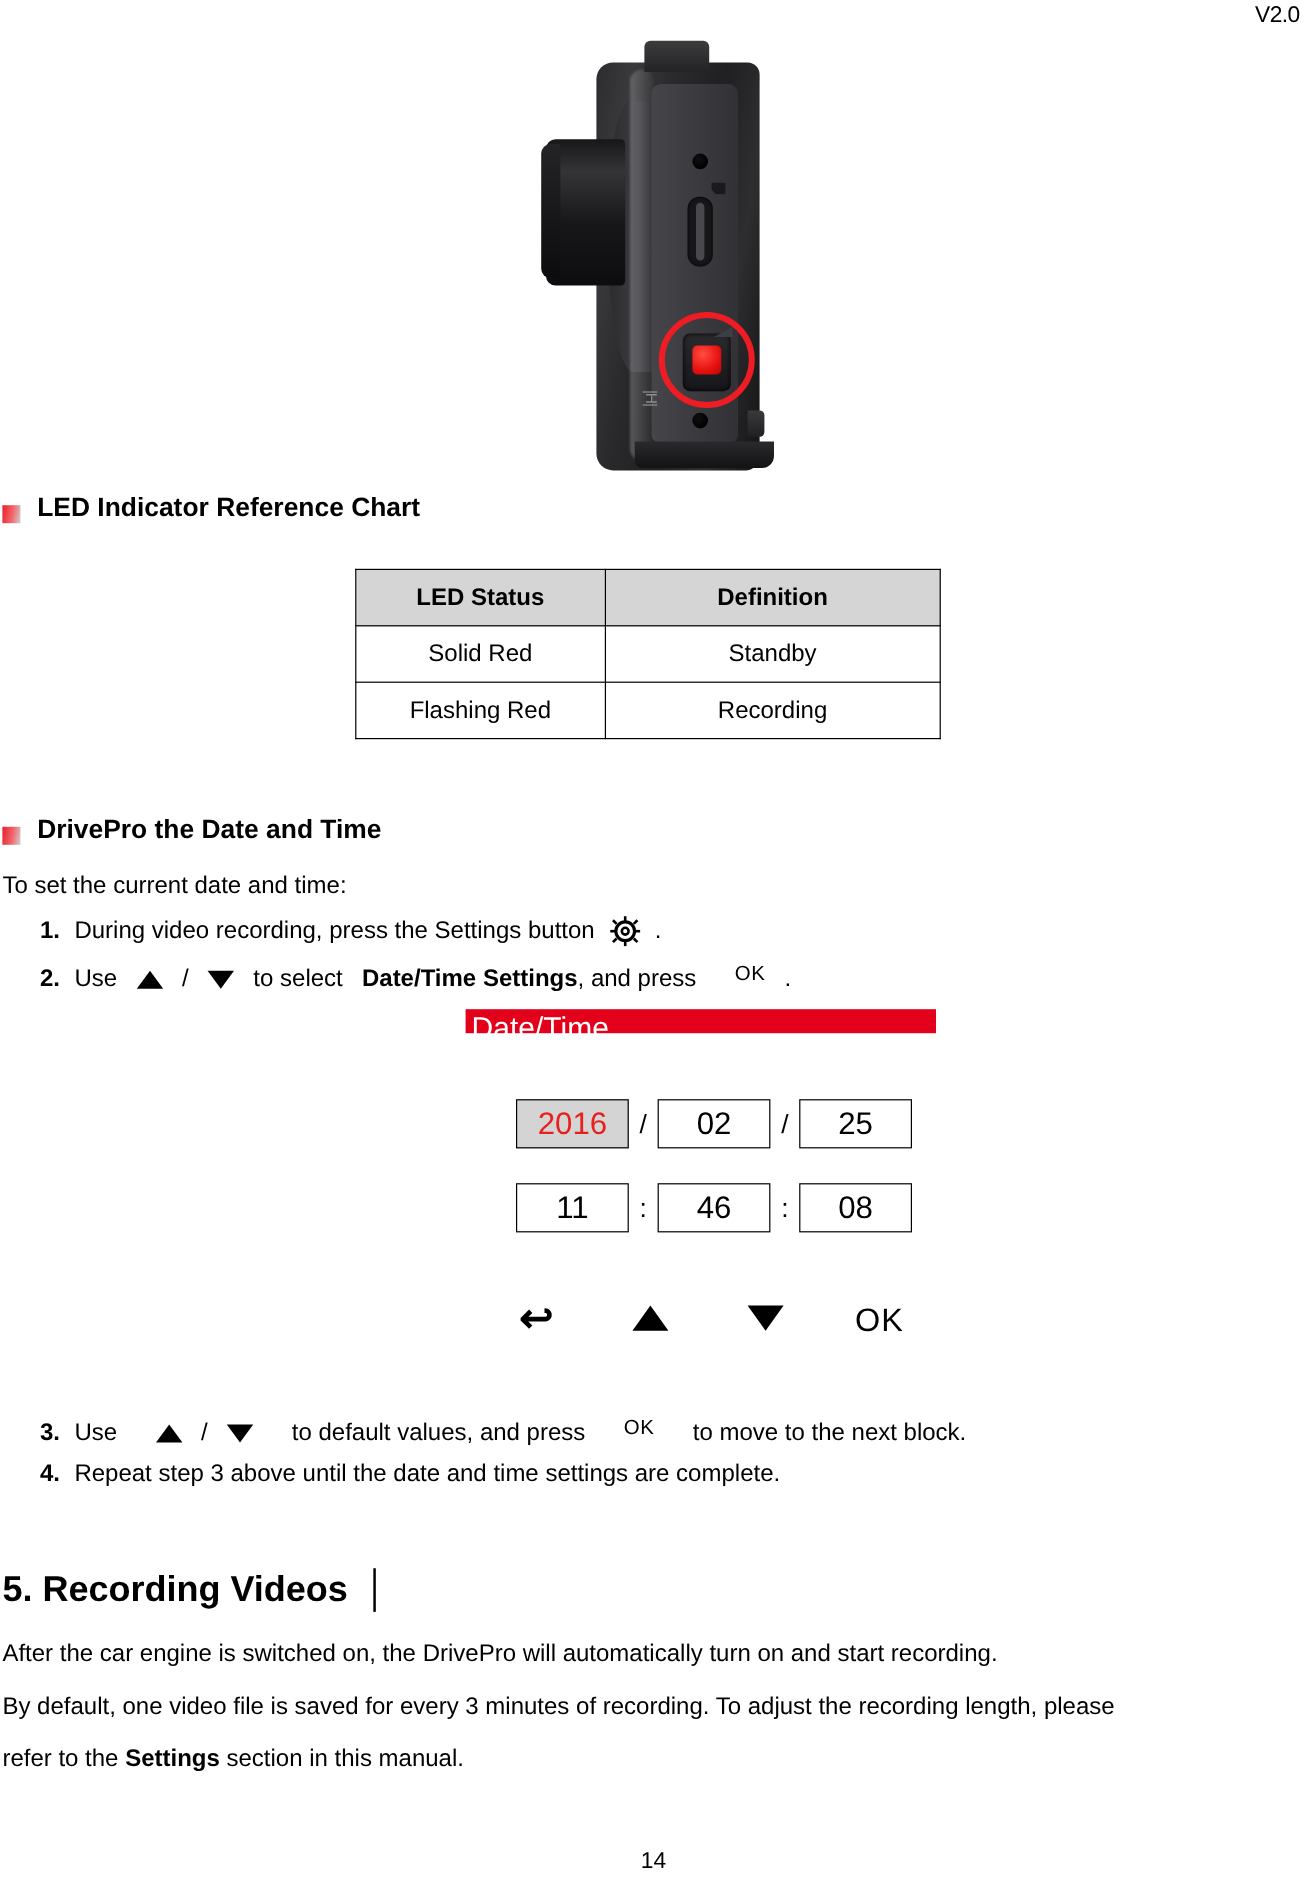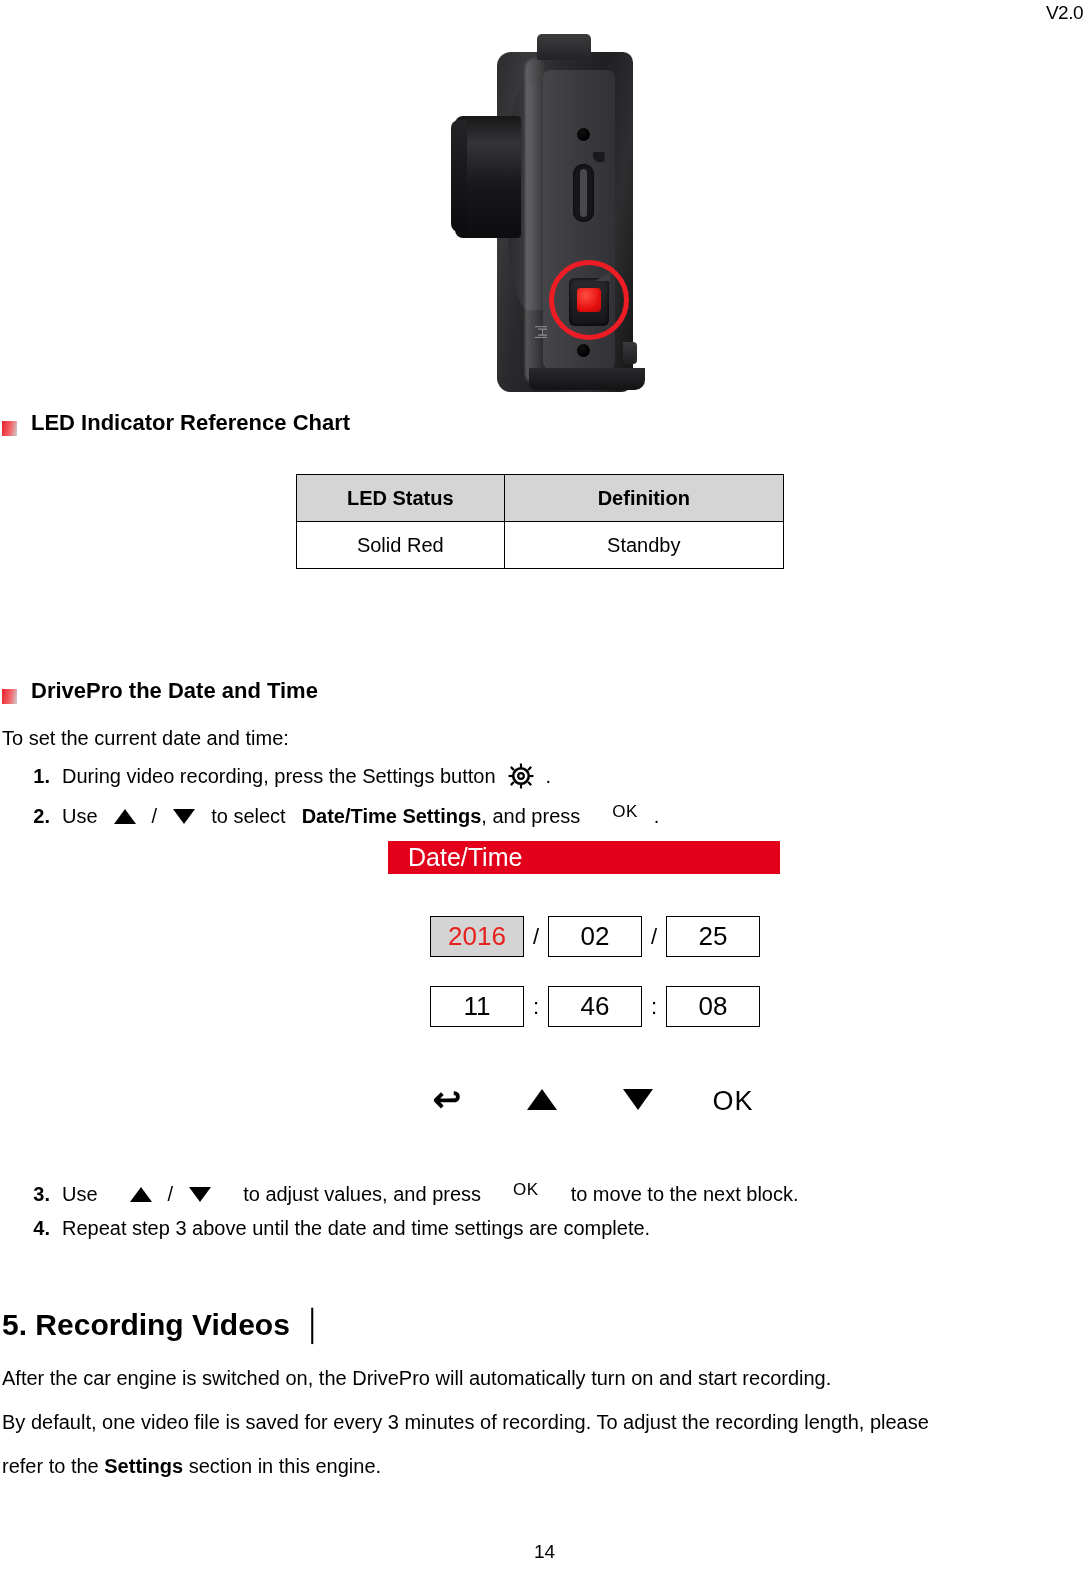--- a/index.html
+++ b/index.html
@@ -311,26 +311,26 @@
     top: -5px;
   }
   .sp { display: inline-block; width: 16px; }
 
   
   .screen-title {
     position: absolute;
     left: 388px;
     top: 841px;
     width: 392px;
-    height: 33px;
+    height: 20px;
     background: #e3001b;
     color: #ffffff;
     font-size: 25px;
     line-height: 33px;
-    padding-left: 20px;
+    padding-left: 5px;
   }
   .field-row {
     position: absolute;
     display: flex;
     align-items: center;
   }
   #row-date { left: 430px; top: 916px; }
   #row-time { left: 430px; top: 986px; }
   .field-box {
     width: 94px;
@@ -451,20 +451,24 @@
     <tr>
       <th class="col-a">LED Status</th>
       <th class="col-b">Definition</th>
     </tr>
   </thead>
   <tbody>
     <tr>
       <td>Solid Red</td>
       <td>Standby</td>
     </tr>
+    <tr>
+      <td>Flashing Red</td>
+      <td>Recording</td>
+    </tr>
   </tbody>
 </table>
 
 <div class="sec-head" id="head-date">
   <span class="bullet-sq"></span>
   <span>DrivePro the Date and Time</span>
 </div>
 
 <div class="ptext" id="intro-date">To set the current date and time:</div>
 
@@ -549,21 +553,21 @@
   <span>Use</span>
   <span class="sp"></span>
   <span class="sp"></span>
   <span class="ic ic-tri-up"></span>
   <span class="sp"></span>
   <span>/</span>
   <span class="sp"></span>
   <span class="ic ic-tri-dn"></span>
   <span class="sp"></span>
   <span class="sp"></span>
-  <span>to adjust values, and press</span>
+  <span>to default values, and press</span>
   <span class="sp"></span>
   <span class="sp"></span>
   <span class="ic ic-ok">OK</span>
   <span class="sp"></span>
   <span class="sp"></span>
   <span>to move to the next block.</span>
 </div>
 
 <div class="step" id="step4">
   <span class="step-num">4.</span>
@@ -575,16 +579,16 @@
   <span class="pipe">│</span>
 </div>
 
 <div class="ptext" id="body1">After the car engine is switched on, the DrivePro will automatically turn on and start recording.</div>
 
 <div class="ptext" id="body2">By default, one video file is saved for every 3 minutes of recording. To adjust the recording length, please</div>
 
 <div class="ptext" id="body3">
   <span>refer to the</span>
   <span class="bold">Settings</span>
-  <span>section in this engine.</span>
+  <span>section in this manual.</span>
 </div>
 
 <div class="pagenum">14</div>
 
 </body></html>

